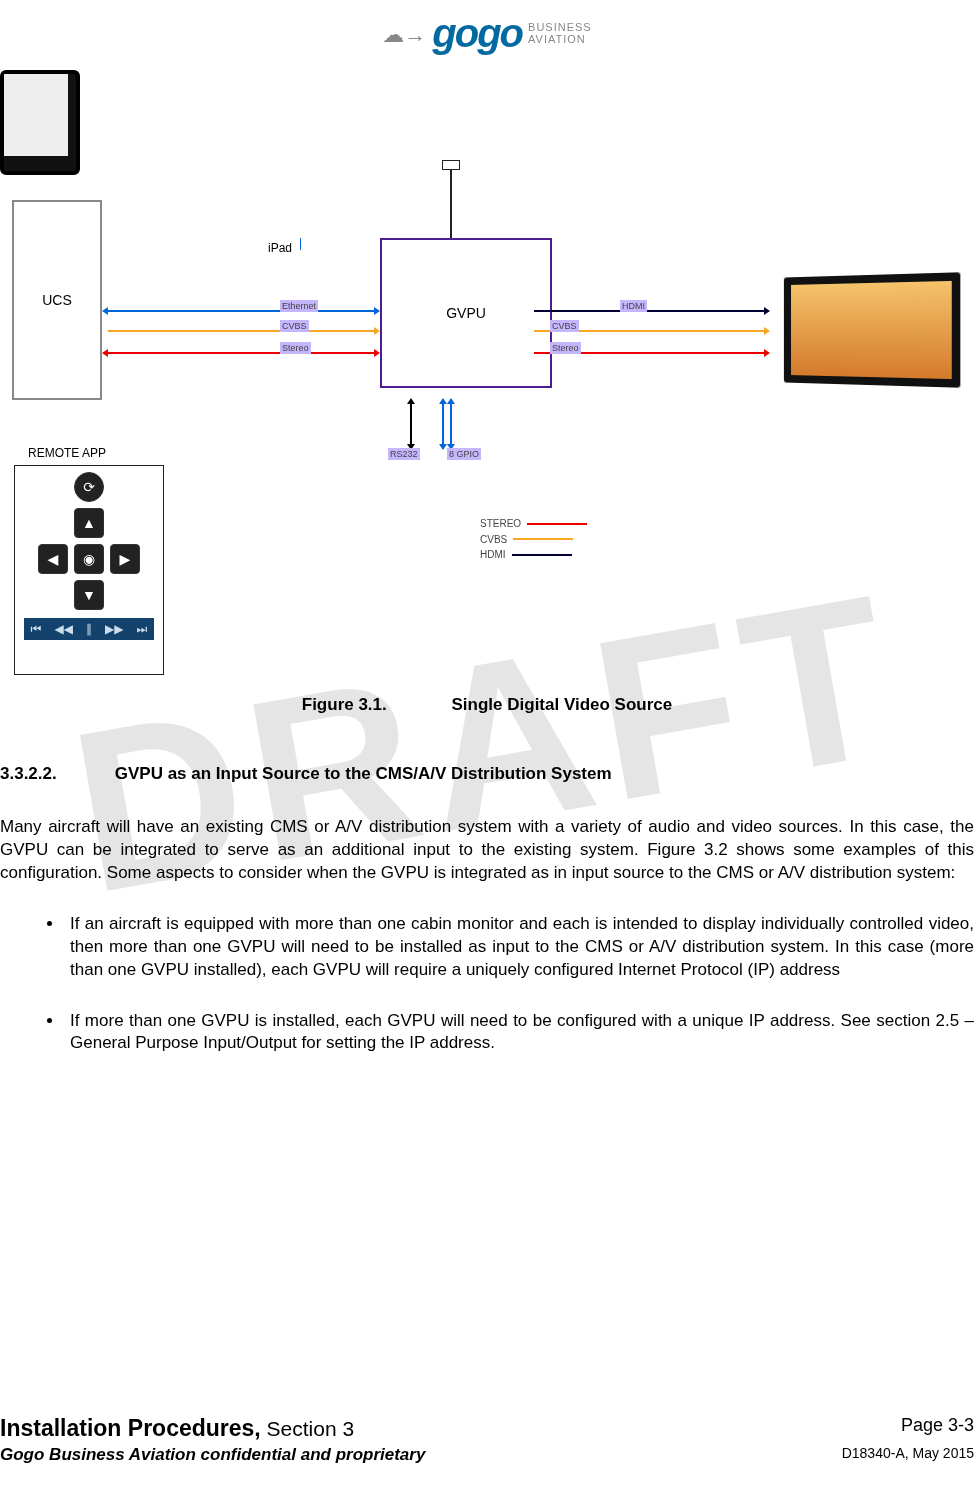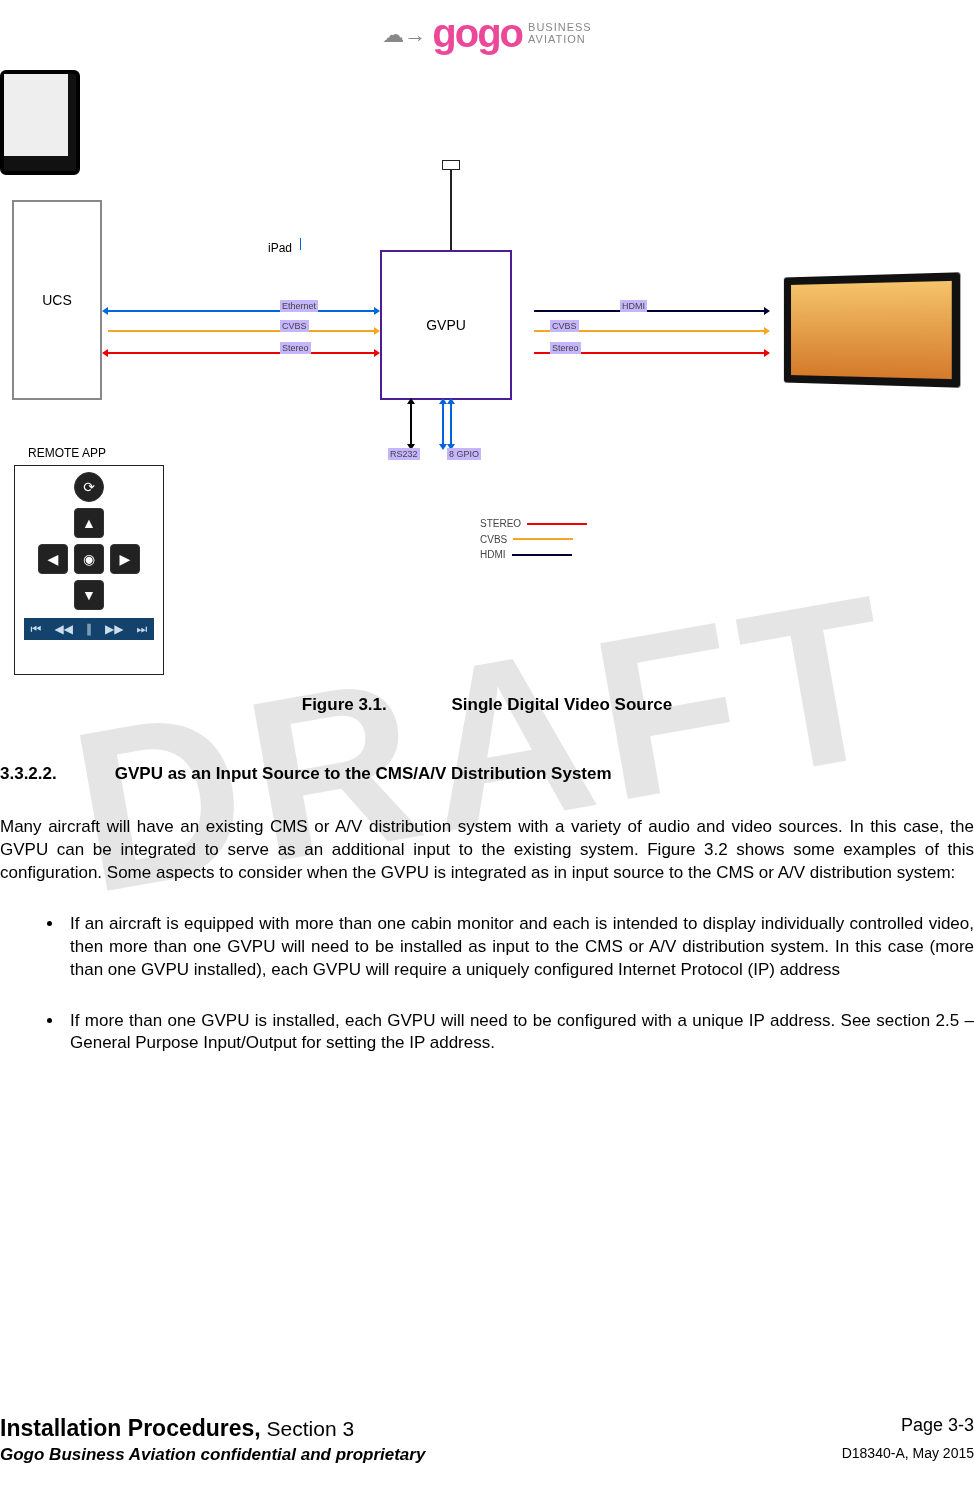--- a/index.html
+++ b/index.html
@@ -24,34 +24,34 @@
       letter-spacing: 10px;
       pointer-events: none;
       z-index: 0;
       user-select: none;
     }
     .content { position: relative; z-index: 1; }
     
     .header { text-align: center; padding-top: 6px; }
     .logo { display: inline-flex; align-items: center; gap: 6px; }
     .logo-mark {
-      font-size: 40px; font-weight: 800; color: #ec4899; 
+      font-size: 40px; font-weight: 800; color: #0369a1; font-style: italic;
       letter-spacing: -2px;
     }
     .logo-cloud { font-size: 22px; color: #888; margin-bottom: -4px; }
     .logo-text { color: #888; font-size: 11px; line-height: 1.1; letter-spacing: 1px; text-align: left;}
     
     .diagram-area { position: relative; height: 620px; margin-top: 10px; }
     .box {
       position: absolute; border: 2px solid #4c1d95; display: flex;
       align-items: center; justify-content: center; font-size: 14px;
       background: #fff;
     }
     .ucs-box { left: 12px; top: 130px; width: 90px; height: 200px; border-color:#888;}
-    .gvpu-box { left: 380px; top: 180px; width: 132px; height: 150px; }
+    .gvpu-box { left: 380px; top: 168px; width: 172px; height: 150px; }
     .ipad-box { left: 255px; top: 55px; width: 80px; height: 105px; background:#111; border-radius:6px; border:4px solid #000;}
     .ipad-screen { width: 64px; height: 82px; background:#eee; display:block;}
     .ipad-label { position:absolute; left:268px; top:170px; font-size:12px;}
     .antenna { position:absolute; left:450px; top:100px; }
     .antenna-stick { width:2px; height:80px; background:#222; }
     .antenna-top { width:18px; height:10px; border:1px solid #222; position:absolute; top:-10px; left:-8px; background:#fff;}
     .monitor { position:absolute; right:16px; top:205px; width:180px; height:110px;
       background: linear-gradient(180deg, #f5c36a 0%, #d47a2b 100%);
       border:8px solid #111; border-radius:3px; transform: perspective(400px) rotateY(-12deg);
     }

